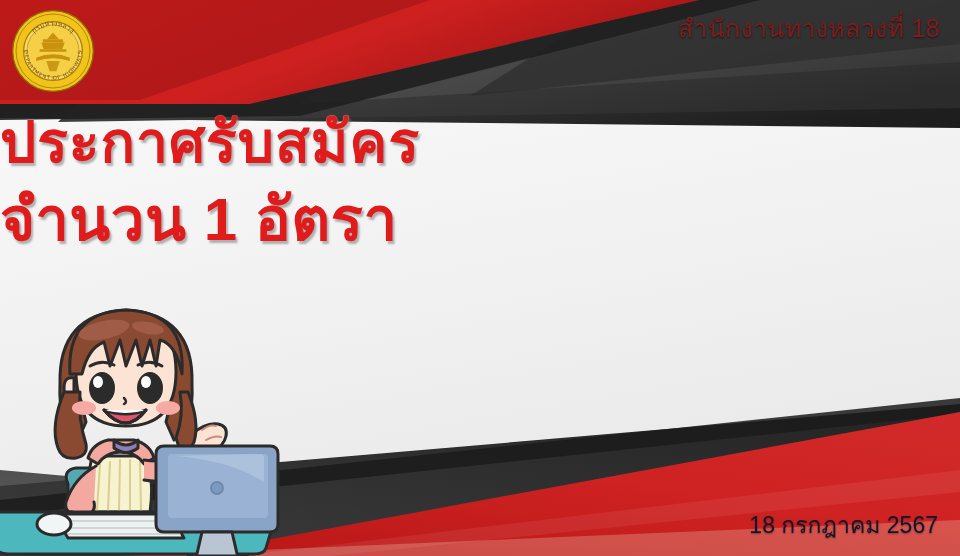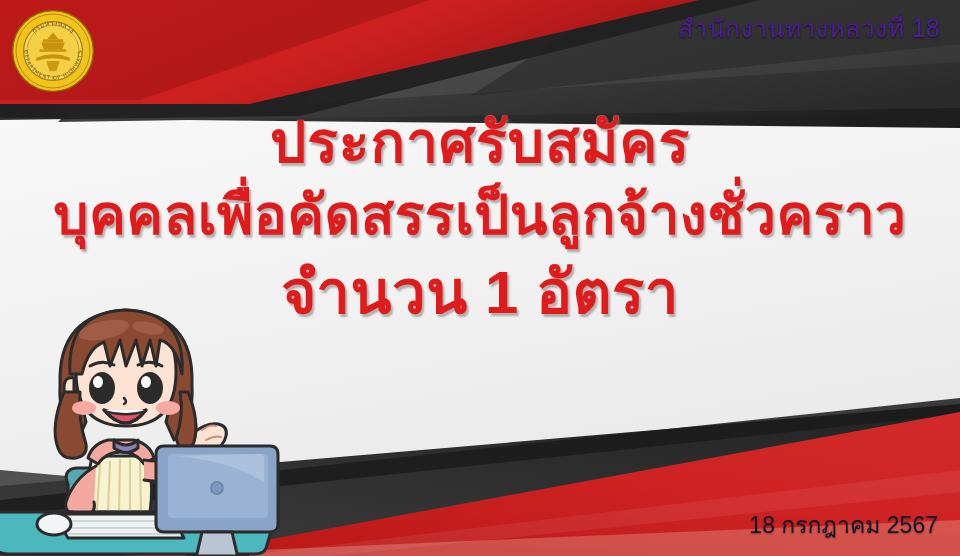--- a/index.html
+++ b/index.html
@@ -34,36 +34,36 @@
     top: 9px;
     width: 84px;
     height: 84px;
   }
 
   
   .office-label {
     position: absolute;
     right: 20px;
     top: 8px;
-    color: #4c1d95;
+    color: #7f1d1d;
     font-size: 25px;
     font-weight: 400;
     letter-spacing: 0.3px;
     white-space: nowrap;
     text-shadow: 0 1px 2px rgba(0,0,0,0.55);
     text-align: center;
   }
 
   
   .headline-block {
     position: absolute;
     left: 0;
     right: 0;
     top: 112px;
-    text-align: center;
+    text-align: left;
   }
   .hl {
     display: block;
     color: #e01b1b;
     font-weight: 700;
     white-space: nowrap;
     line-height: 1.06;
     text-shadow:
        2px 3px 2px rgba(120,120,120,0.55),
        0 0 1px rgba(255,255,255,0.9);
@@ -211,21 +211,20 @@
     <path id="arcBot" d="M16 50 A34 34 0 0 0 84 50" fill="none"></path>
     <text font-size="6" fill="#7a5606" letter-spacing="1.1" font-family="'DejaVu Sans', sans-serif">
       <textPath href="#arcBot" startOffset="50%" text-anchor="middle">DEPARTMENT OF HIGHWAYS</textPath>
     </text>
   </svg>
 
   <div class="office-label">สำนักงานทางหลวงที่  18</div>
 
   <div class="headline-block">
     <span class="hl hl-1">ประกาศรับสมัคร</span>
-    <span class="hl hl-2">บุคคลเพื่อคัดสรรเป็นลูกจ้างชั่วคราว</span>
     <span class="hl hl-3">จำนวน 1 อัตรา</span>
   </div>
 
   <svg class="character" viewBox="0 0 300 268">
     <g stroke="#2b2b2b" stroke-width="3" stroke-linejoin="round" stroke-linecap="round">
 
       <path d="M72 196 q-6 -14 8 -16 l60 0 q14 2 8 16 l0 22 -76 0 Z" fill="#55a9b0"></path>
 
       <path d="M96 168 q-6 30 -4 56 l62 0 q4 -28 -2 -56 z" fill="#f7f2cf"></path>
       <g stroke="#d9cf92" stroke-width="2">

